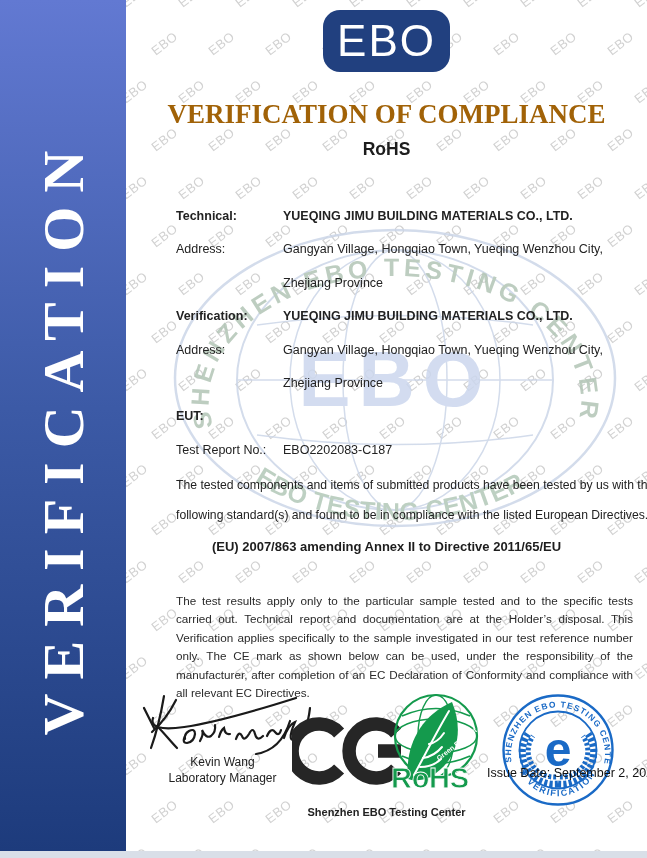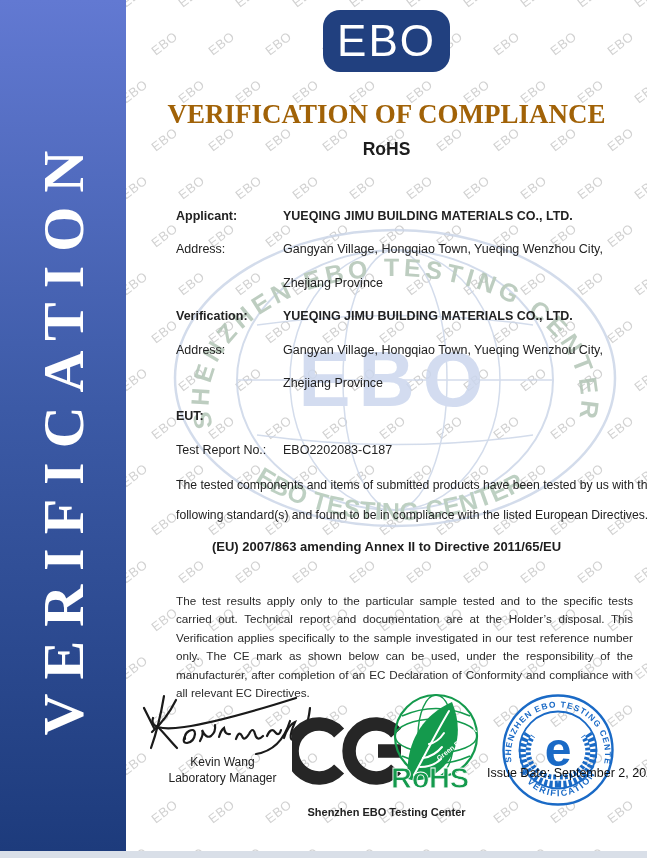--- a/index.html
+++ b/index.html
@@ -281,21 +281,21 @@
 
   <div class="logo">
     <span>EBO</span>
   </div>
 
   <div class="title">VERIFICATION OF COMPLIANCE</div>
   <div class="subtitle">RoHS</div>
 
   <div class="fields">
       <div class="f-row">
-        <span class="f-label b">Applicant:</span>
+        <span class="f-label b">Technical:</span>
         <span class="f-value b">YUEQING JIMU BUILDING MATERIALS CO., LTD.</span>
       </div>
       <div class="f-row">
         <span class="f-label">Address:</span>
         <span class="f-value">Gangyan Village, Hongqiao Town, Yueqing Wenzhou City,</span>
       </div>
       <div class="f-row">
         <span class="f-label"></span>
         <span class="f-value">Zhejiang Province</span>
       </div>

